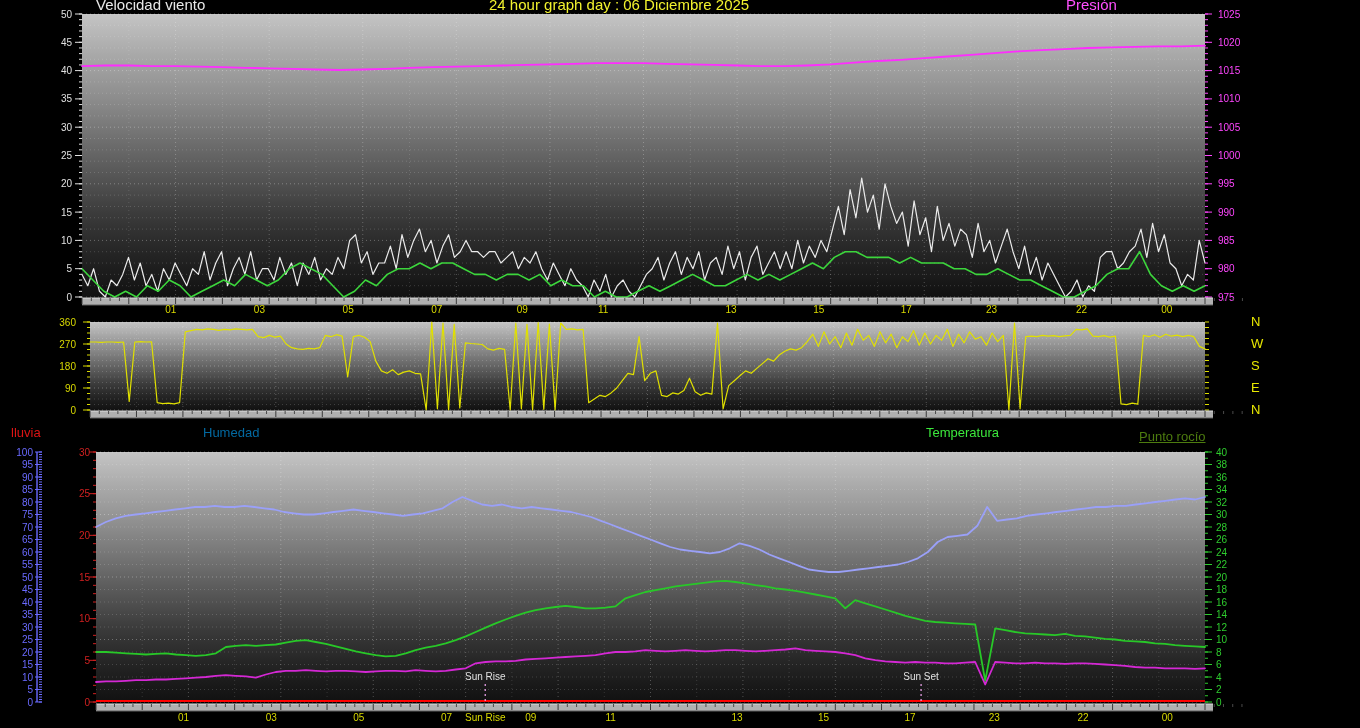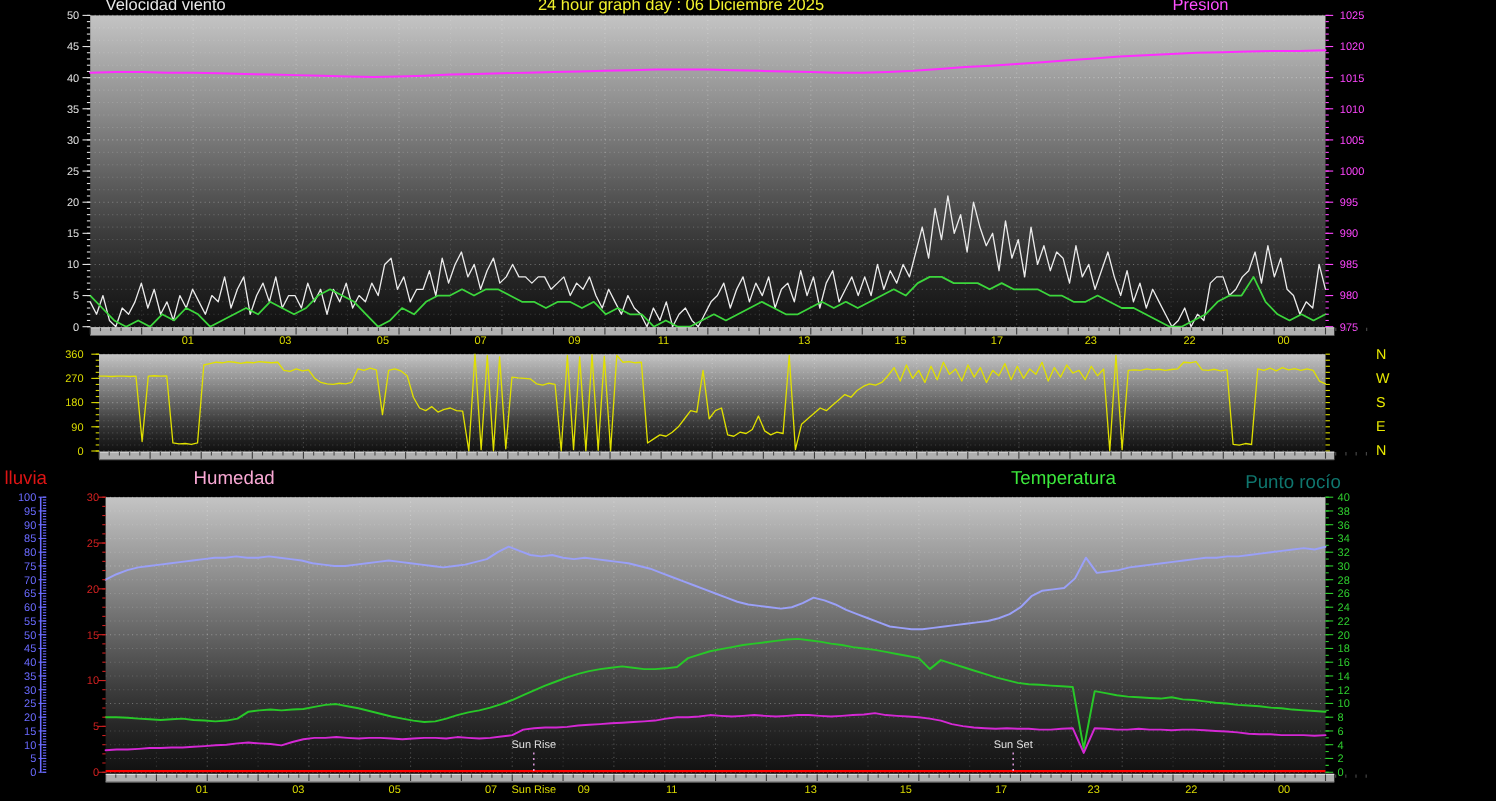--- a/index.html
+++ b/index.html
@@ -1,34 +1,34 @@
 <!DOCTYPE html>
 <html><head>
 <meta charset="utf-8">
 <style>
   html,body{margin:0;padding:0;background:#000;}
   .stage{position:relative;width:1360px;height:728px;background:#000;overflow:hidden;
          font-family:"Liberation Sans",sans-serif;}
   .lbl{position:absolute;white-space:nowrap;line-height:1;}
   .title{font-size:15px;}
-  .row2{font-size:17px;}
+  .row2{font-size:13px;margin-left:7px;}
   svg{position:absolute;left:0;top:0;}
 </style>
 </head>
 <body>
 
 <div class="stage">
   <div class="lbl title" style="left: 96px; top: -3px; color: rgb(232, 232, 232);">Velocidad viento</div>
   <div class="lbl title" style="left: 489px; top: -3px; color: rgb(242, 242, 46);">24 hour graph day : 06 Diciembre 2025</div>
   <div class="lbl title" style="left: 1066px; top: -3px; color: rgb(255, 80, 255);">Presión</div>
 
   <div class="lbl row2" style="left: 4px; top: 426px; color: rgb(221, 20, 20);">lluvia</div>
-  <div class="lbl row2" style="left: 176px; top: 426px; color: #f9a8d4;">Humedad</div>
+  <div class="lbl row2" style="left: 196px; top: 426px; color: #0369a1;">Humedad</div>
   <div class="lbl row2" style="left: 919px; top: 426px; color: rgb(60, 232, 60);">Temperatura</div>
-  <div class="lbl row2" style="left: 1132px; top: 430px; color: #0f766e;">Punto rocío</div>
+  <div class="lbl row2" style="left: 1132px; top: 430px; color: #4d7c0f; text-decoration: underline;">Punto rocío</div>
 
   <svg id="cv" width="1360" height="728">
       <defs>
         <linearGradient id="gg" x1="0" y1="0" x2="0" y2="1">
           <stop offset="0%" stop-color="#c4c4c4"></stop>
           <stop offset="12%" stop-color="#adadad"></stop>
           <stop offset="30%" stop-color="#8c8c8c"></stop>
           <stop offset="50%" stop-color="#646464"></stop>
           <stop offset="70%" stop-color="#3c3c3c"></stop>
           <stop offset="85%" stop-color="#242424"></stop>

